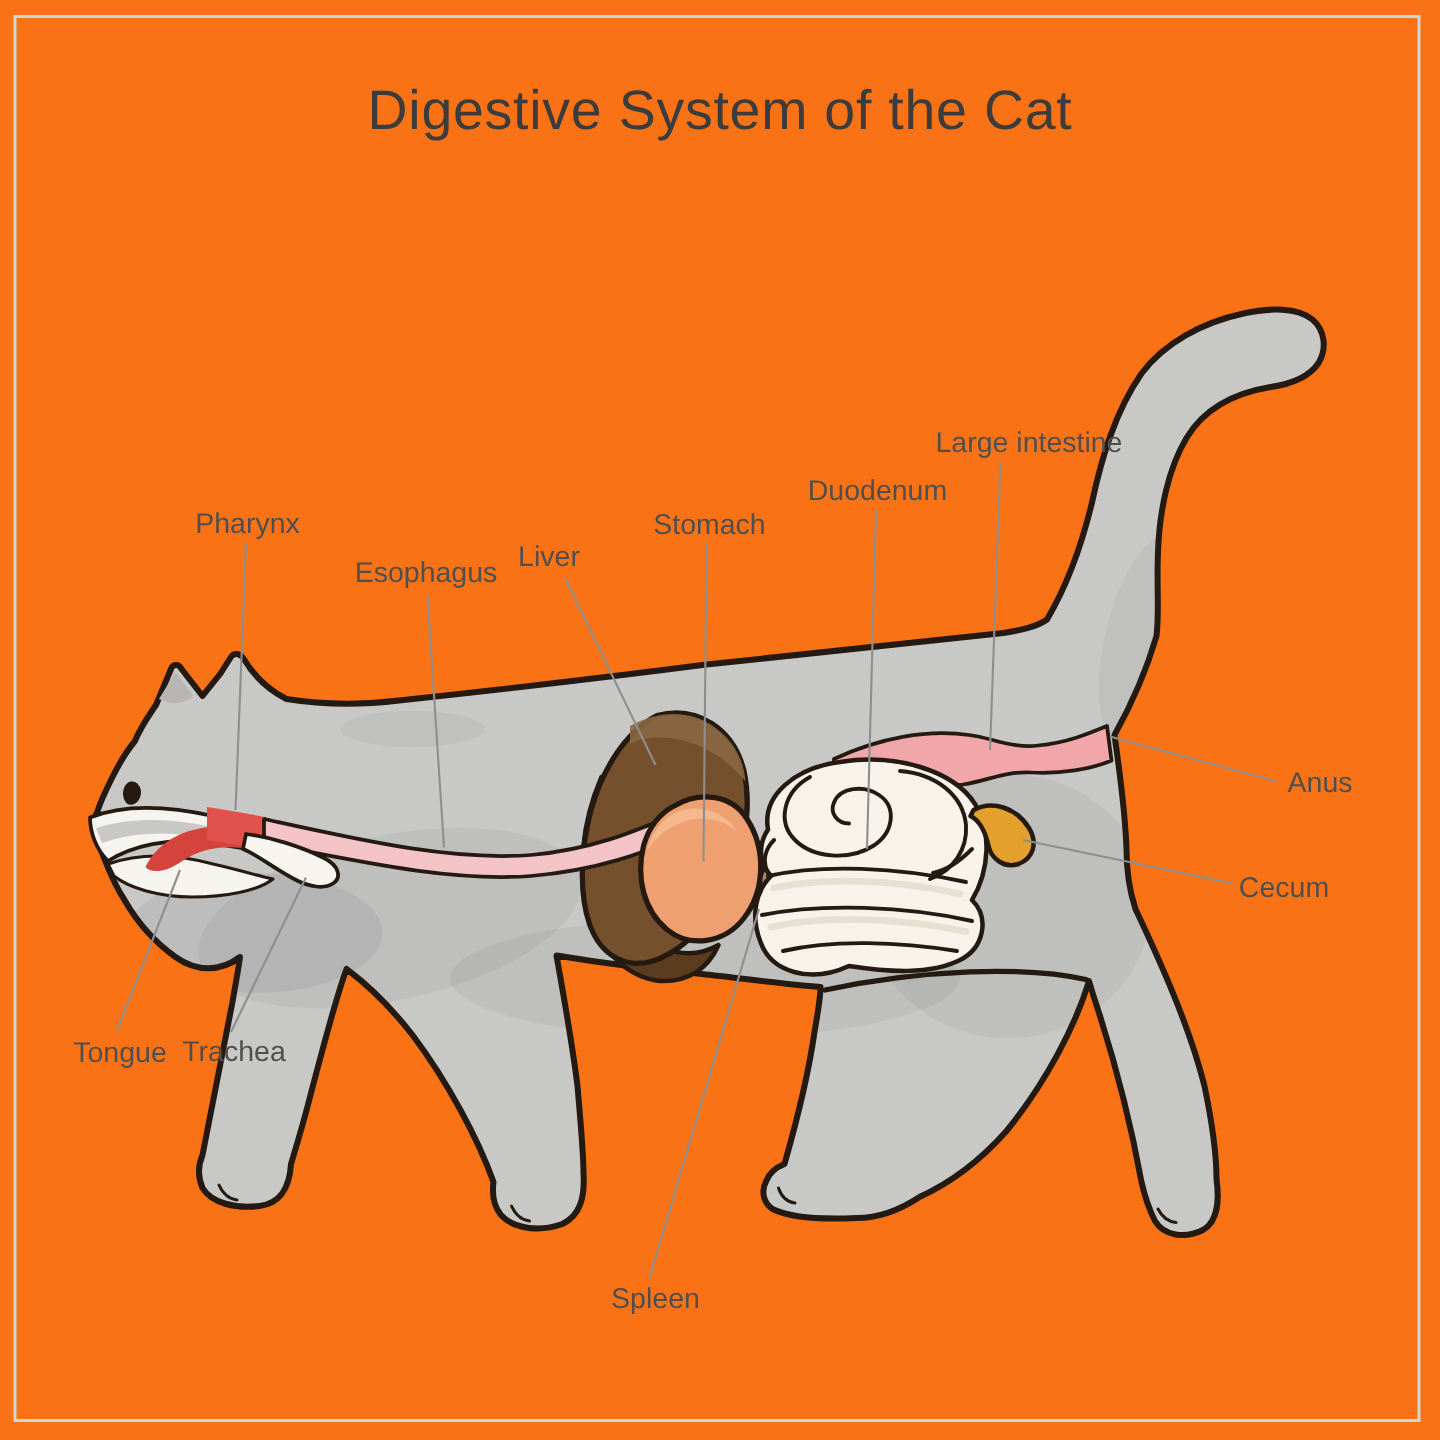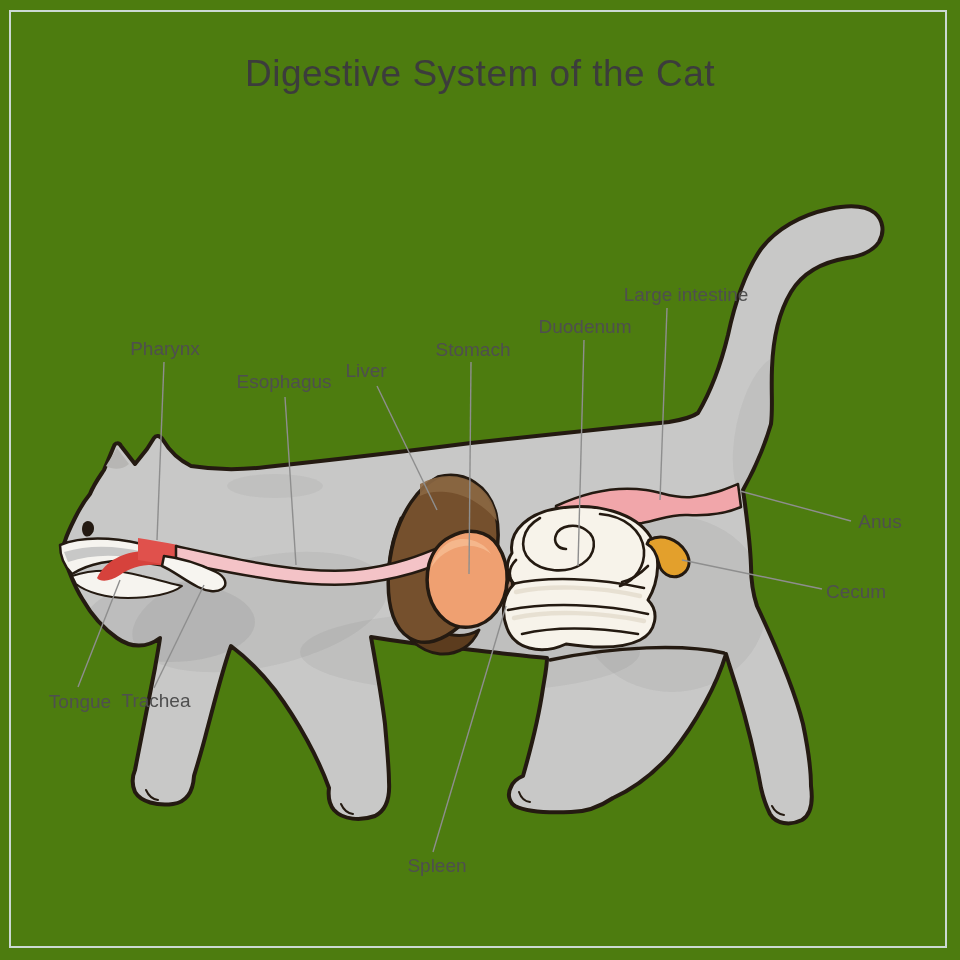--- a/index.html
+++ b/index.html
@@ -1,16 +1,16 @@
 <!DOCTYPE html>
 <html><head>
 <meta charset="utf-8">
 <style>
   html,body{margin:0;padding:0;background:#ffffff;}
-  .stage{position:relative;width:960px;height:960px;background:#4d7c0f;overflow:hidden;
+  .stage{position:relative;width:960px;height:960px;background:#f97316;overflow:hidden;
          font-family:"Liberation Sans", sans-serif;}
   svg{display:block;}
   .diagram-title{font-family:"Liberation Sans", sans-serif;font-size:37px;font-weight:300;
                  letter-spacing:0.5px;}
   .organ-label{font-family:"Liberation Sans", sans-serif;font-size:19px;font-weight:400;}
   .leader{fill:none;stroke-width:1.4;}
   .outline{stroke-linejoin:round;stroke-linecap:round;}
   .coil-line{fill:none;stroke-width:2.6;stroke-linecap:round;}
   .coil-shade{fill:none;stroke-width:4.5;stroke-linecap:round;opacity:.75;}
   .toe{fill:none;stroke-width:2;stroke-linecap:round;}

